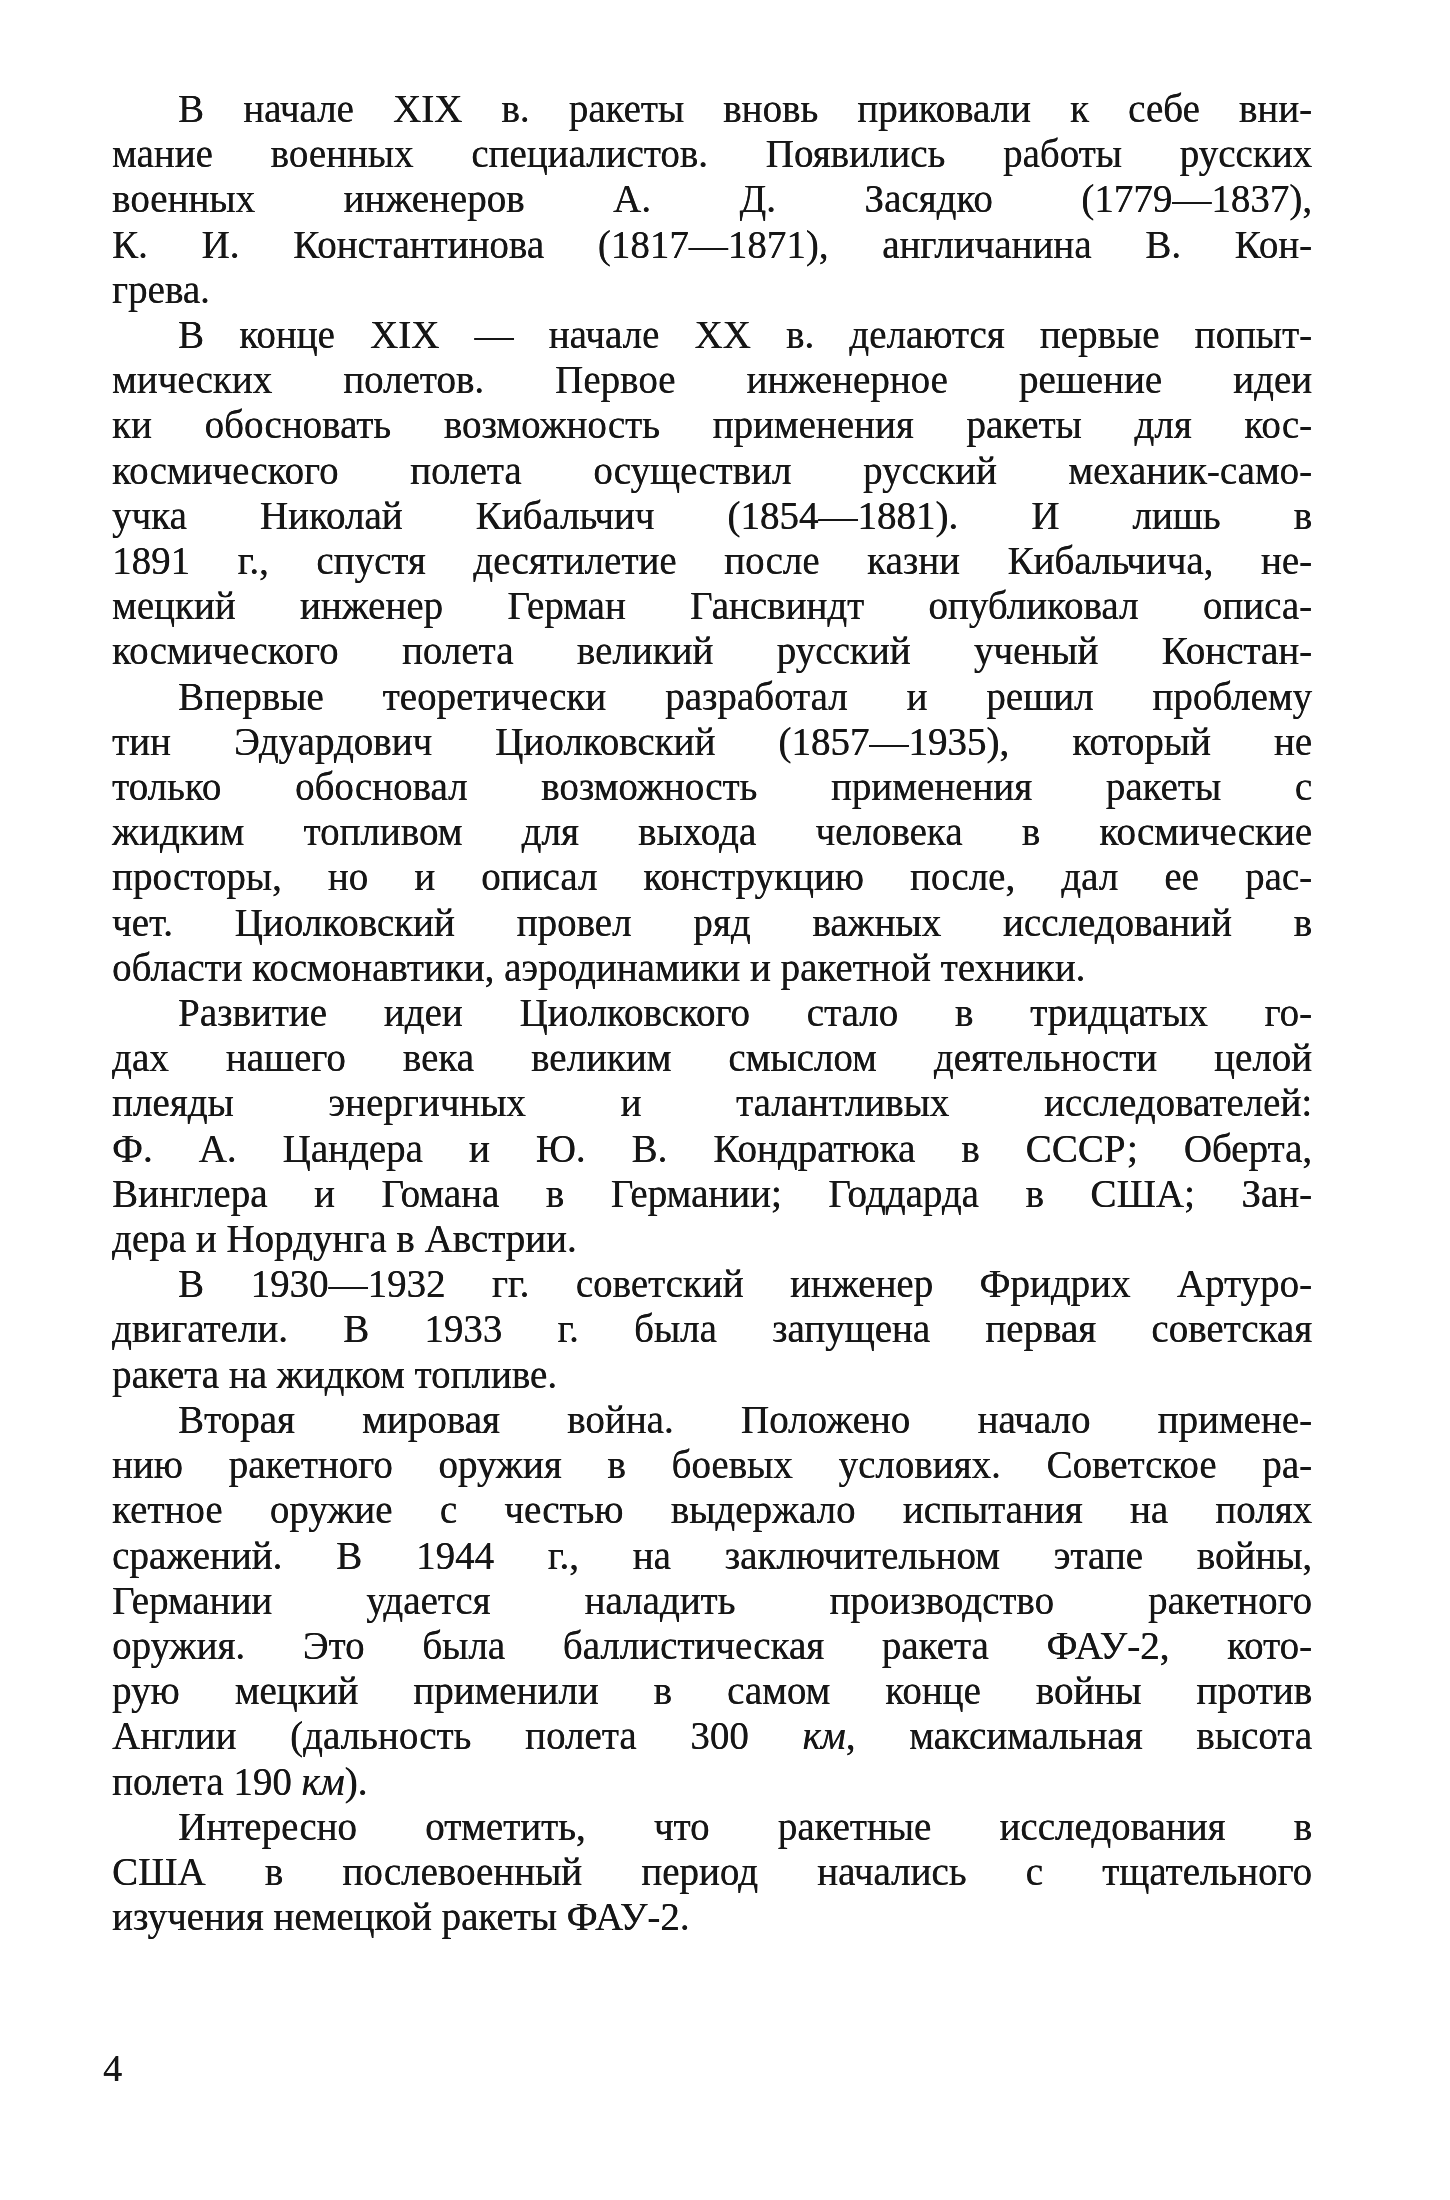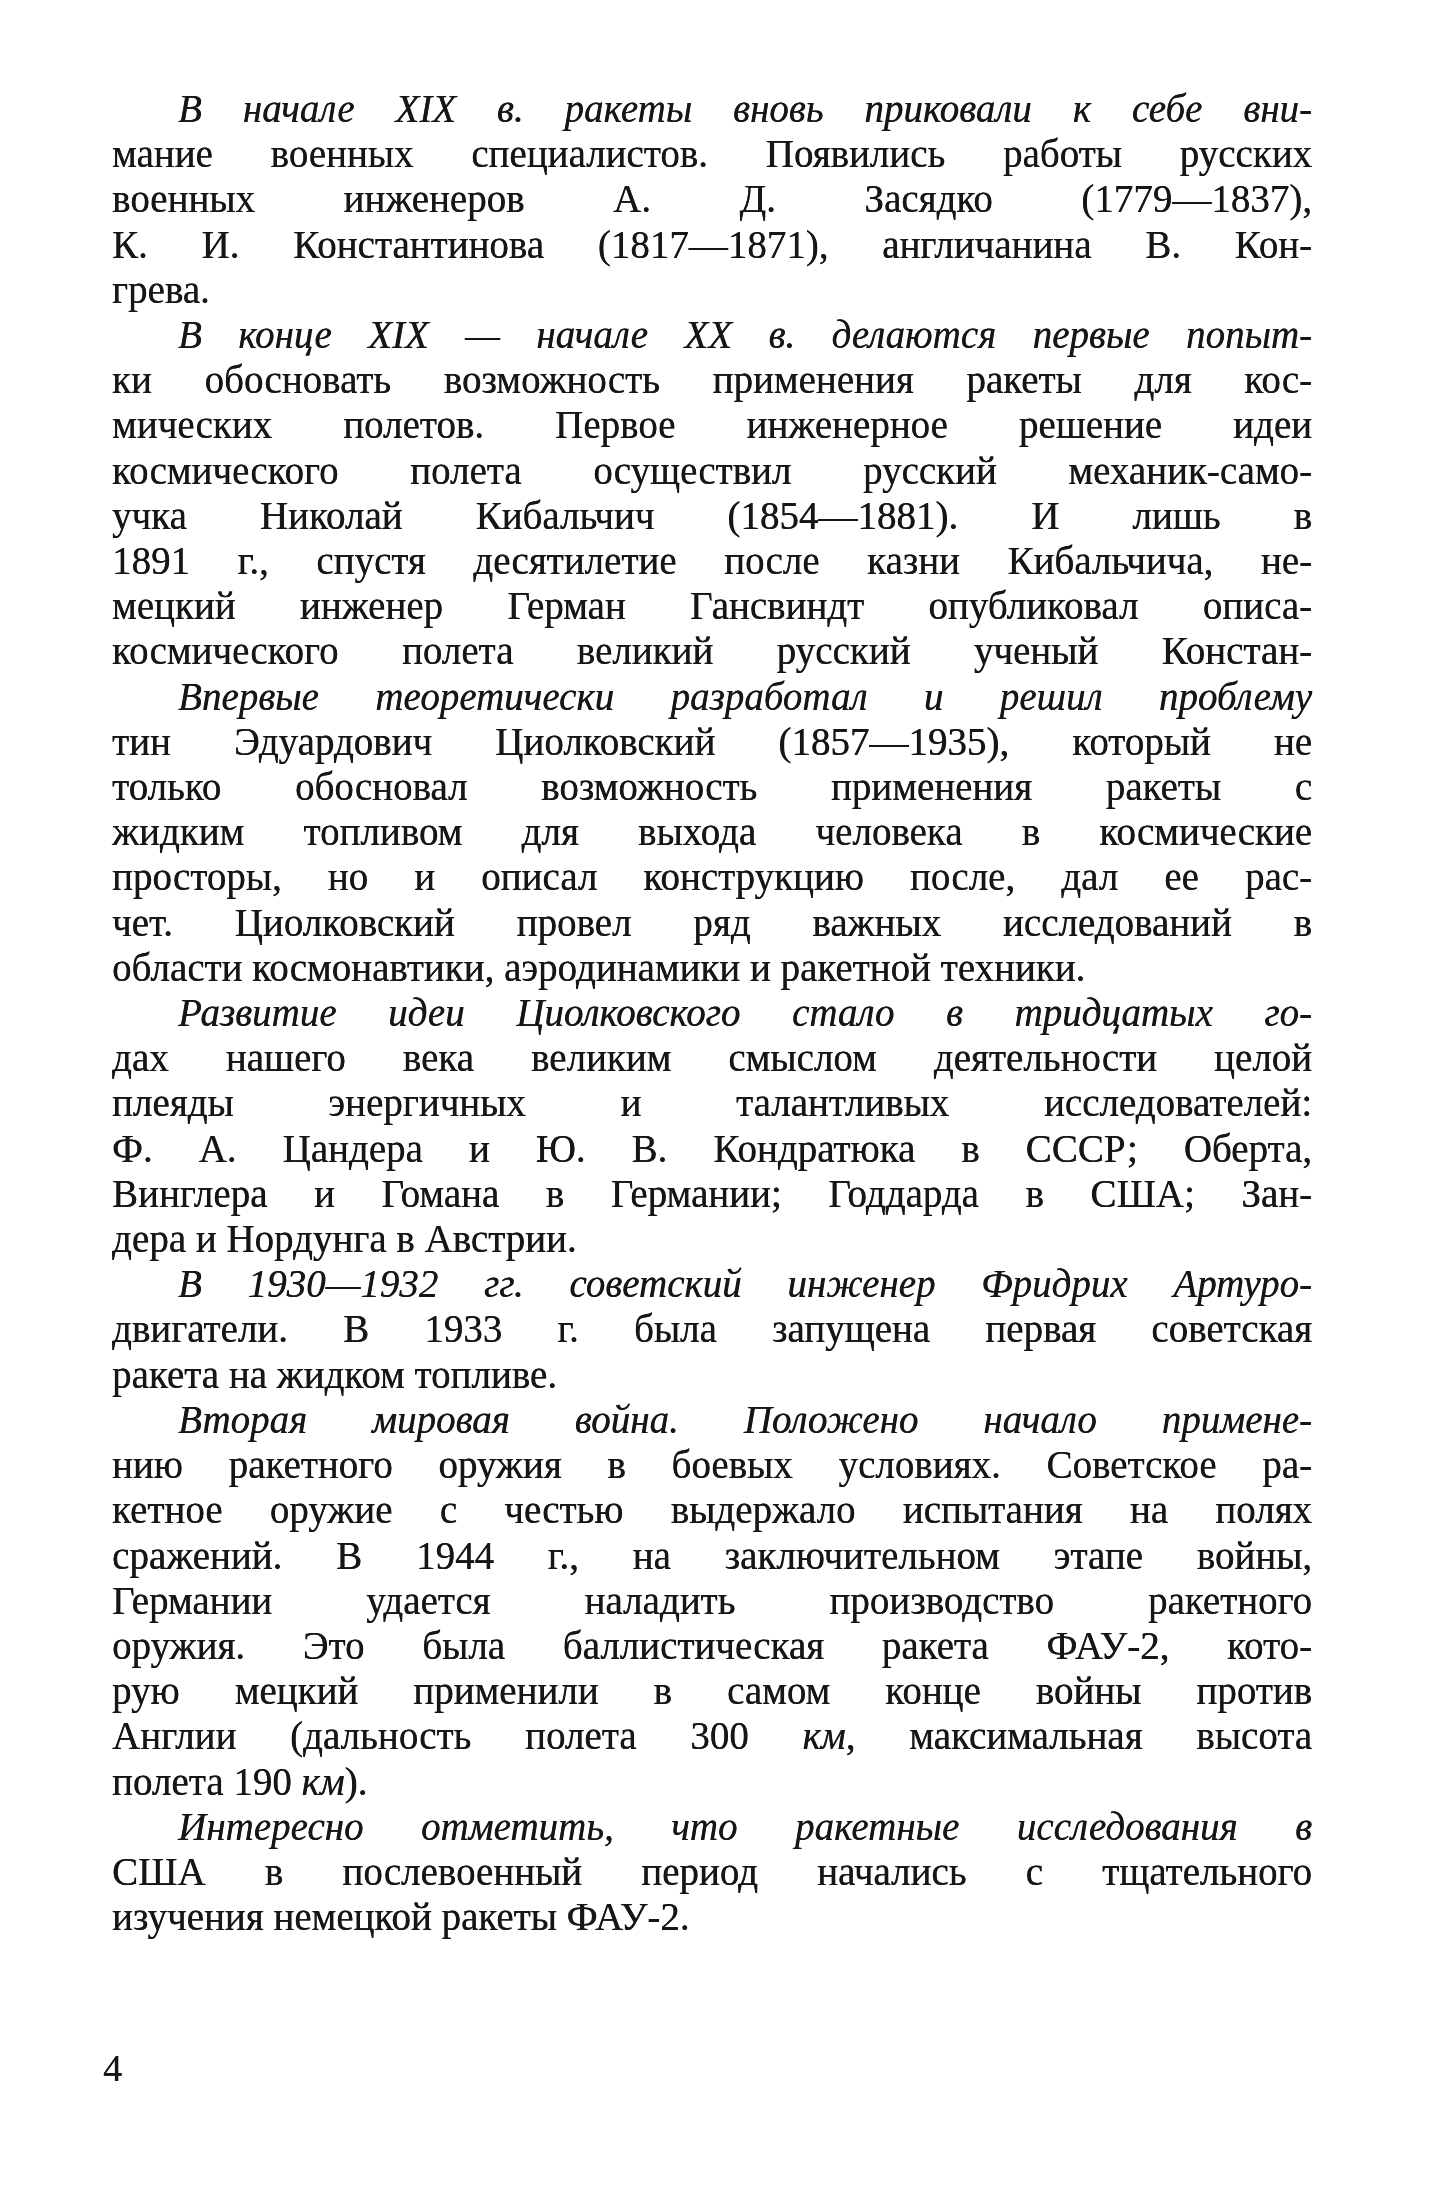--- a/index.html
+++ b/index.html
@@ -25,21 +25,21 @@
     line-height: 45.2px;
     text-shadow: 0.35px 0.35px 0 currentColor;
   }
   .paragraph { margin: 0; padding: 0; }
   .line {
     text-align: justify;
     text-align-last: justify;
     white-space: normal;
   }
   .line.last { text-align-last: left; }
-  .line.first { text-indent: 66px; font-style: italic; }
+  .line.first { text-indent: 66px; }
   .line i { }
   .page-number {
     position: absolute;
     left: 103px;
     top: 2046px;
     font-size: 38px;
     line-height: 45px;
     text-shadow: 0.35px 0.35px 0 currentColor;
   }
 </style>
@@ -50,22 +50,22 @@
   <div class="text-block">
       <div class="paragraph">
         <div class="line first">В начале XIX в. ракеты вновь приковали к себе вни-</div>
         <div class="line">мание военных специалистов. Появились работы русских</div>
         <div class="line">военных инженеров А. Д. Засядко (1779—1837),</div>
         <div class="line">К. И. Константинова (1817—1871), англичанина В. Кон-</div>
         <div class="line last">грева.</div>
       </div>
       <div class="paragraph">
         <div class="line first">В конце XIX — начале XX в. делаются первые попыт-</div>
+        <div class="line">мических полетов. Первое инженерное решение идеи</div>
         <div class="line">ки обосновать возможность применения ракеты для кос-</div>
-        <div class="line">мических полетов. Первое инженерное решение идеи</div>
         <div class="line">космического полета осуществил русский механик-само-</div>
         <div class="line">учка Николай Кибальчич (1854—1881). И лишь в</div>
         <div class="line">1891 г., спустя десятилетие после казни Кибальчича, не-</div>
         <div class="line">мецкий инженер Герман Гансвиндт опубликовал описа-</div>
       </div>
       <div class="paragraph">
         <div class="line">космического полета великий русский ученый Констан-</div>
         <div class="line first">Впервые теоретически разработал и решил проблему</div>
         <div class="line">тин Эдуардович Циолковский (1857—1935), который не</div>
         <div class="line">только обосновал возможность применения ракеты с</div>

